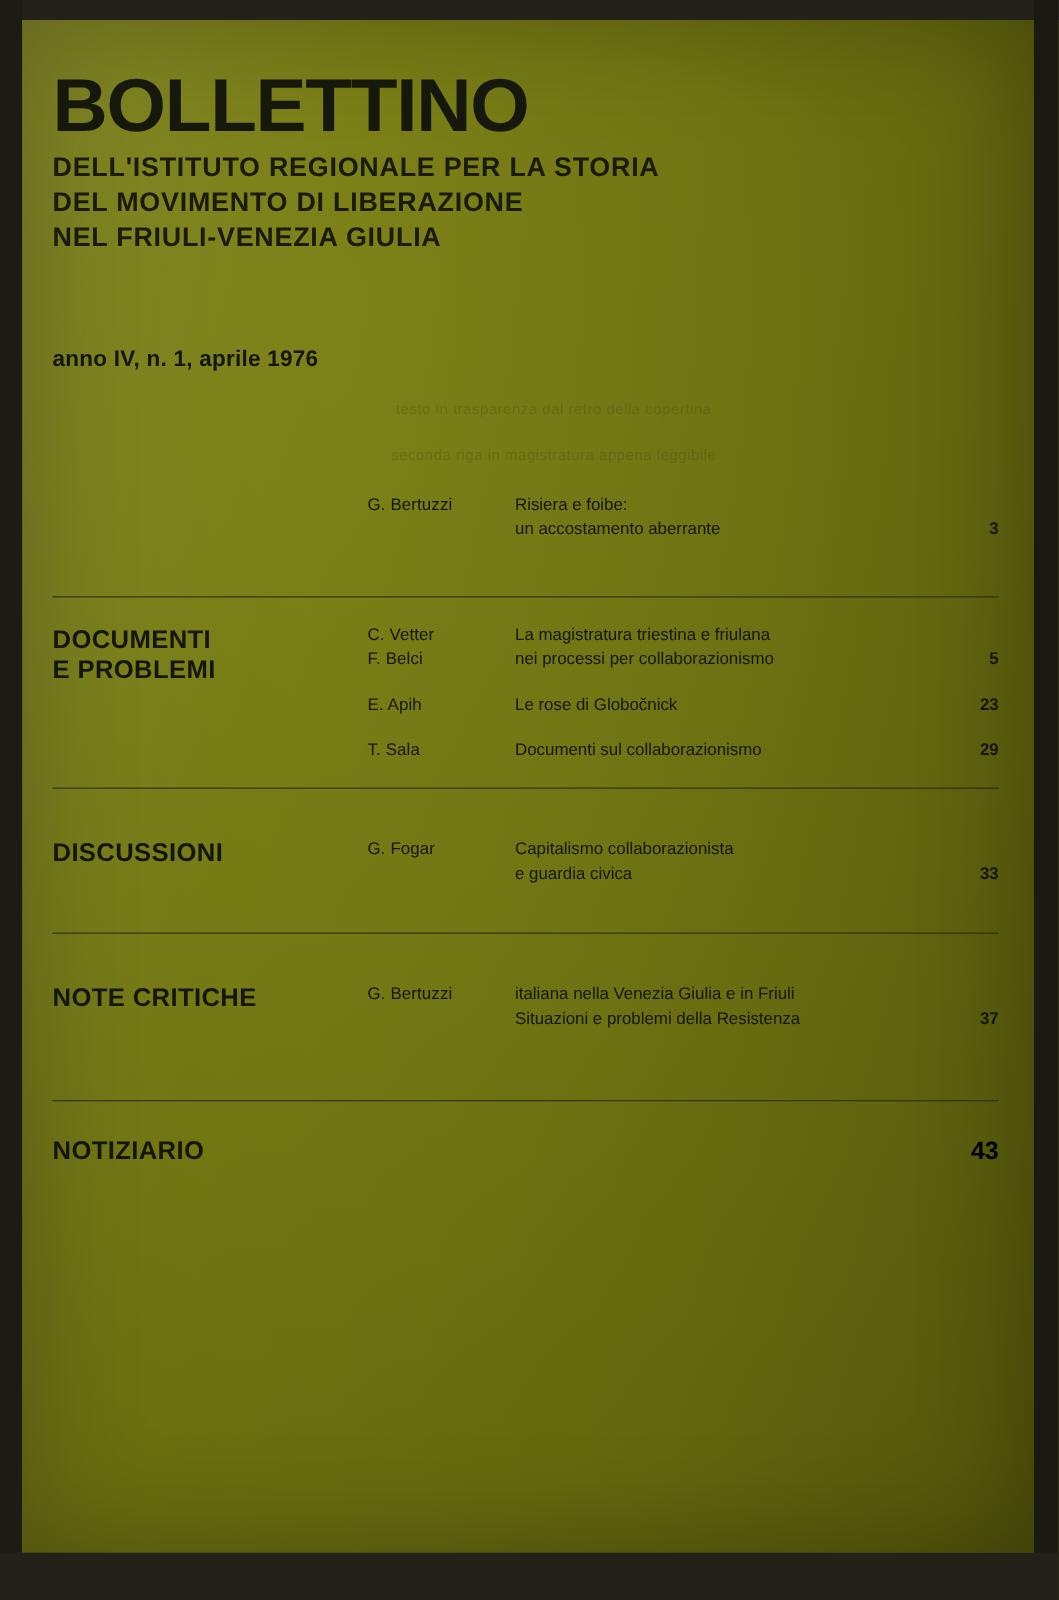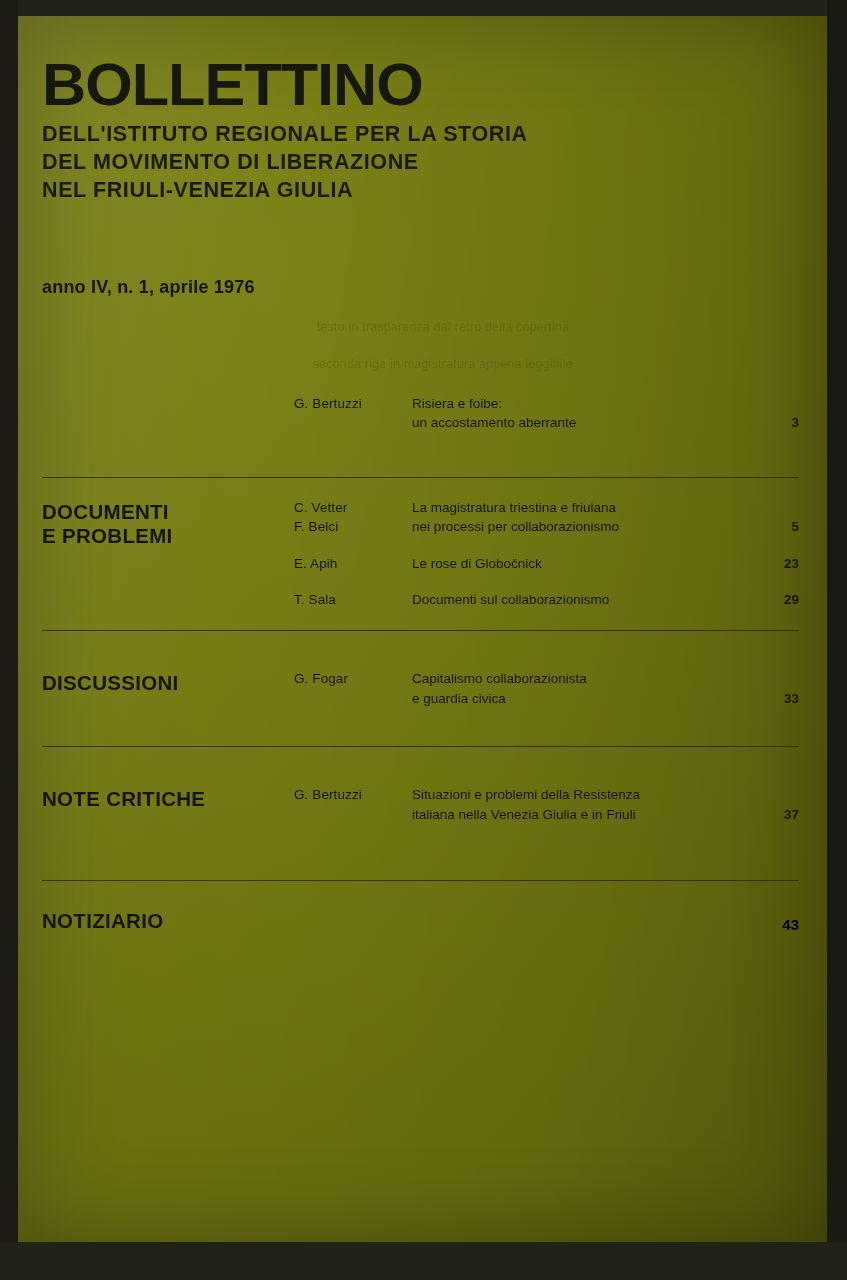--- a/index.html
+++ b/index.html
@@ -160,21 +160,21 @@
 
   
   .block.first { padding-top: 0; padding-bottom: 44px; }
   .block.first .entry { margin-bottom: 0; }
 
   .block.notiziario {
     padding: 26px 0 0 0;
     align-items: center;
   }
   .block.notiziario .sec-head { flex: 1 1 auto; width: auto; }
-  .block.notiziario .page { font-size: 15px; }
+  .block.notiziario .page { font-size: 20px; }
 </style>
 </head>
 <body>
 
 <div id="page">
 
   <div class="edge edge-top"></div>
   <div class="edge edge-left"></div>
   <div class="edge edge-right"></div>
   <div class="edge edge-bottom"></div>
@@ -287,22 +287,22 @@
           <div class="sec-head">
             <div>NOTE CRITICHE</div>
           </div>
           <div class="entries">
 
             <div class="entry" style="margin-bottom:20px;justify-content:center;">
               <div class="author">
                 <div>G. Bertuzzi</div>
               </div>
               <div class="title">
+                <div>italiana nella Venezia Giulia e in Friuli</div>
                 <div>Situazioni e problemi della Resistenza</div>
-                <div>italiana nella Venezia Giulia e in Friuli</div>
               </div>
               <div class="page">37</div>
             </div>
 
 
           </div>
         </div>
 
         <div class="rule"></div>
 

